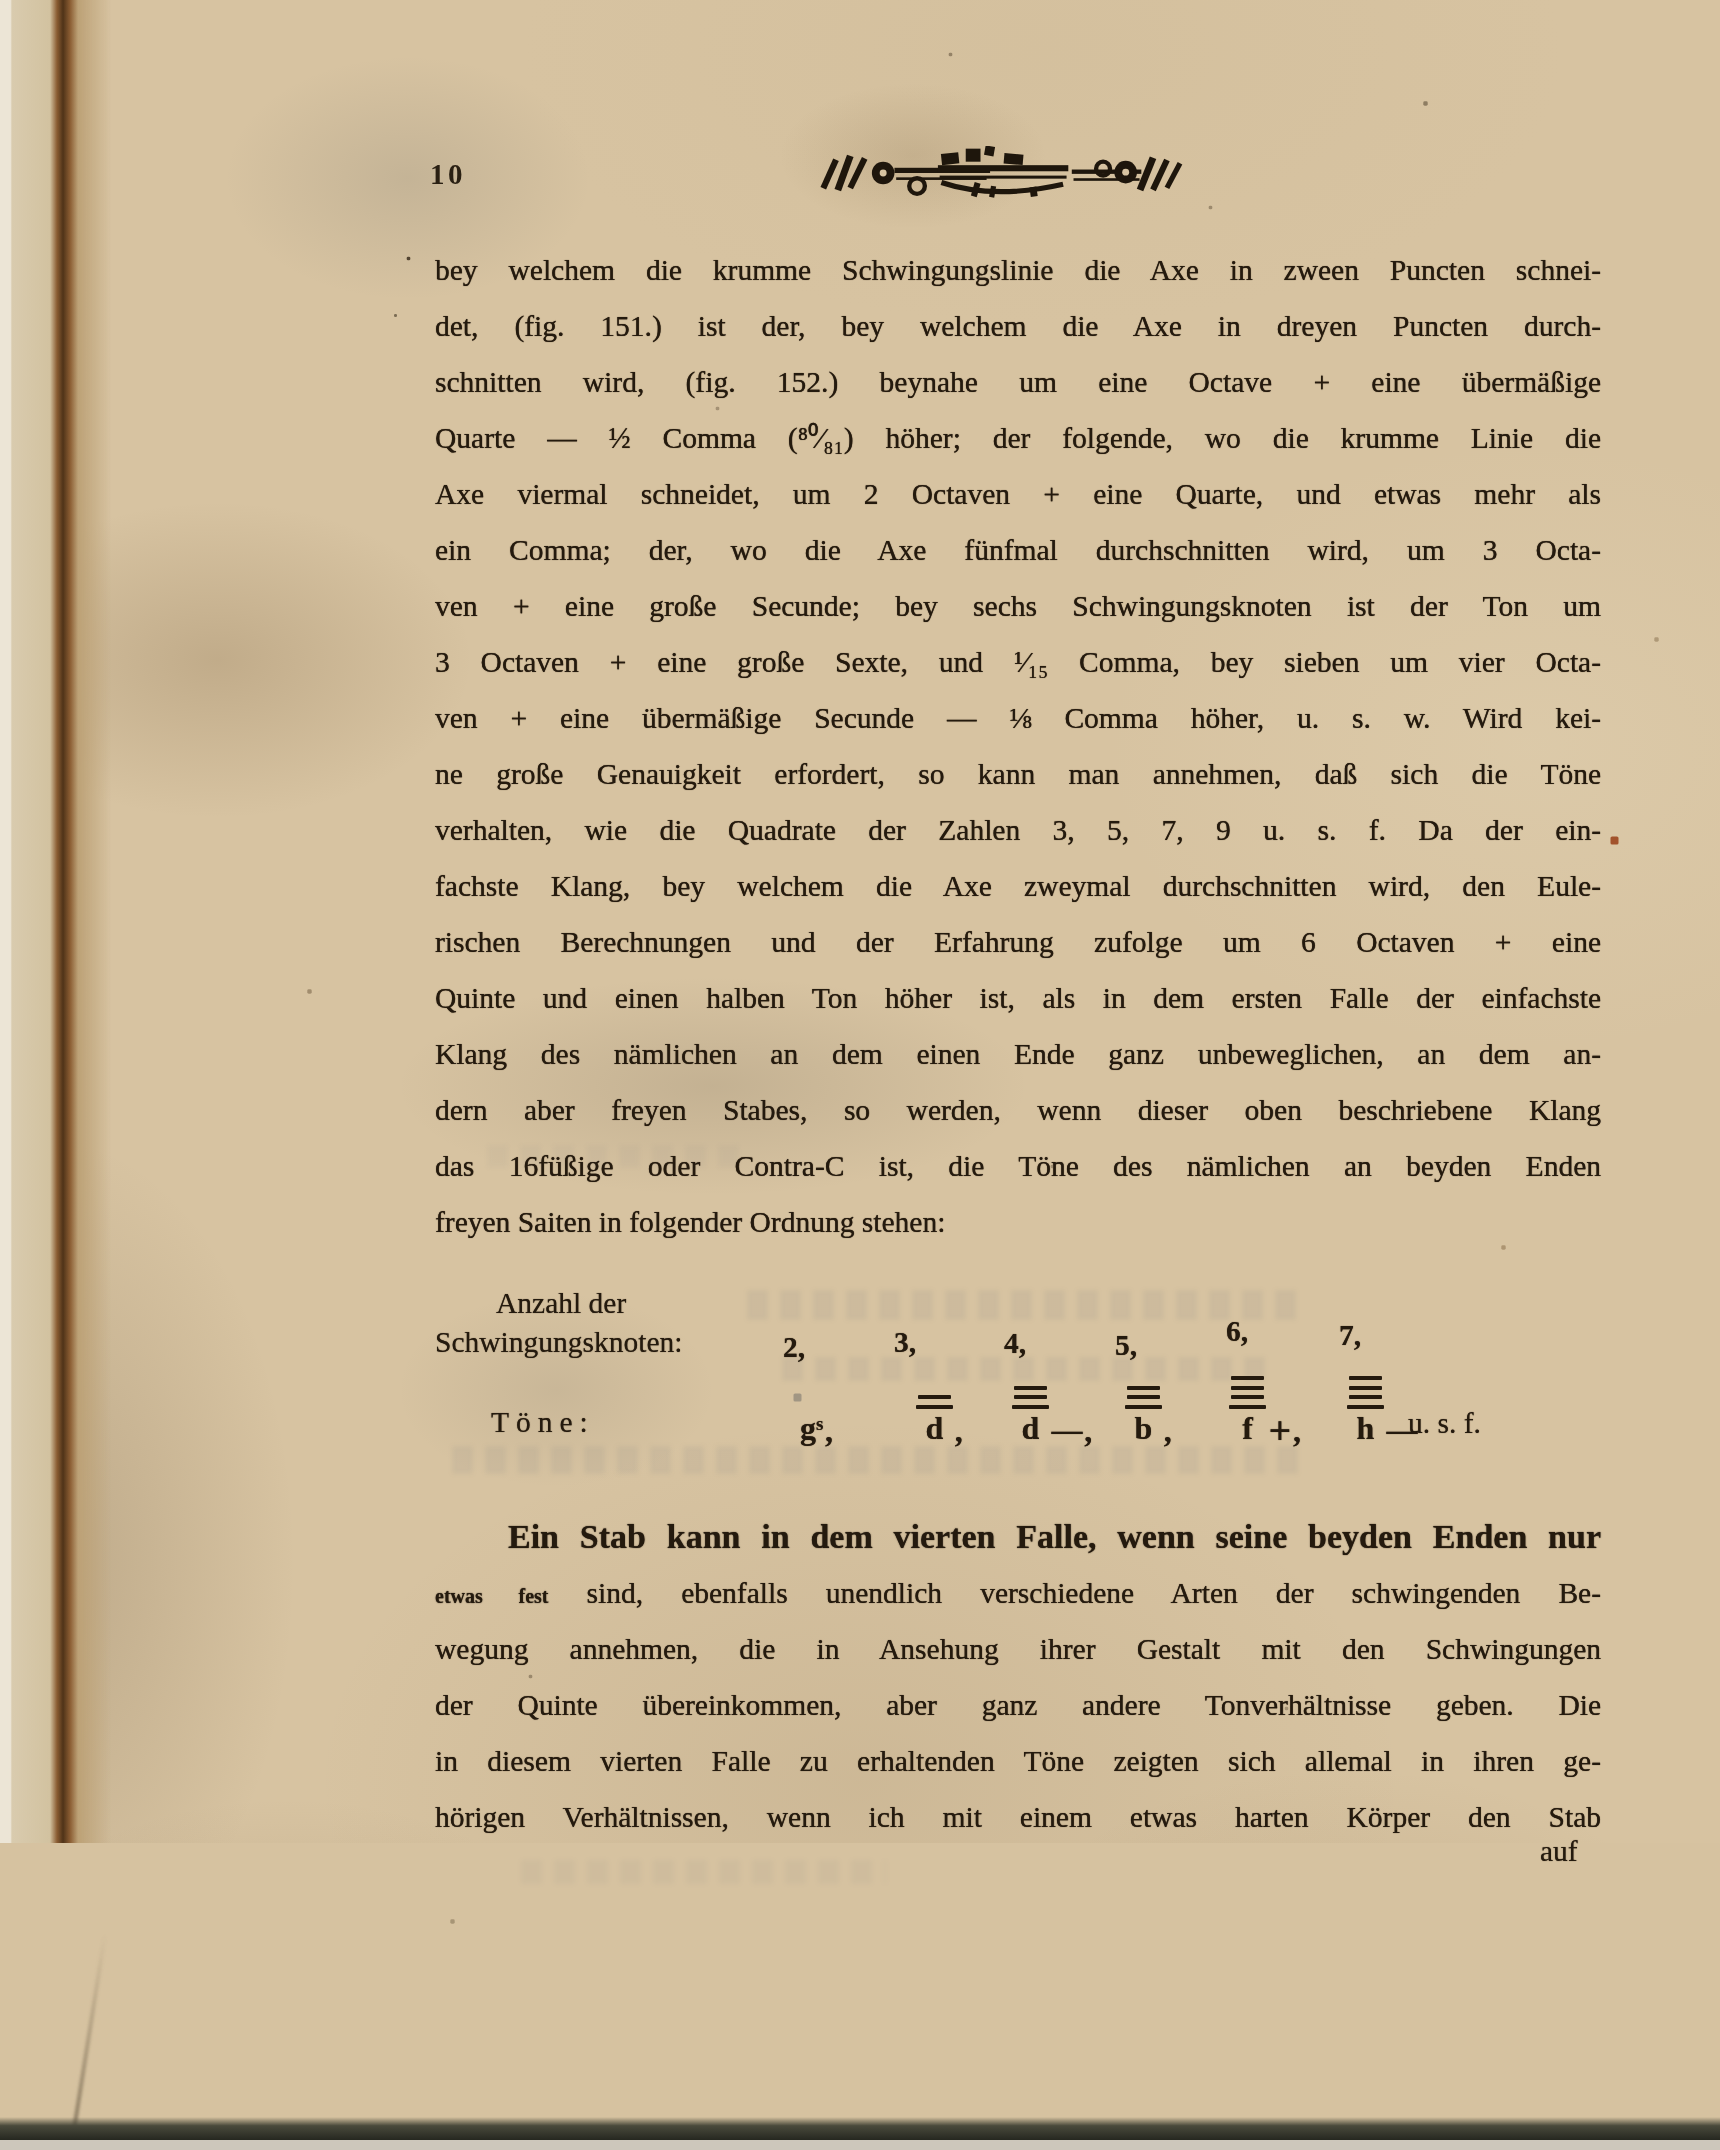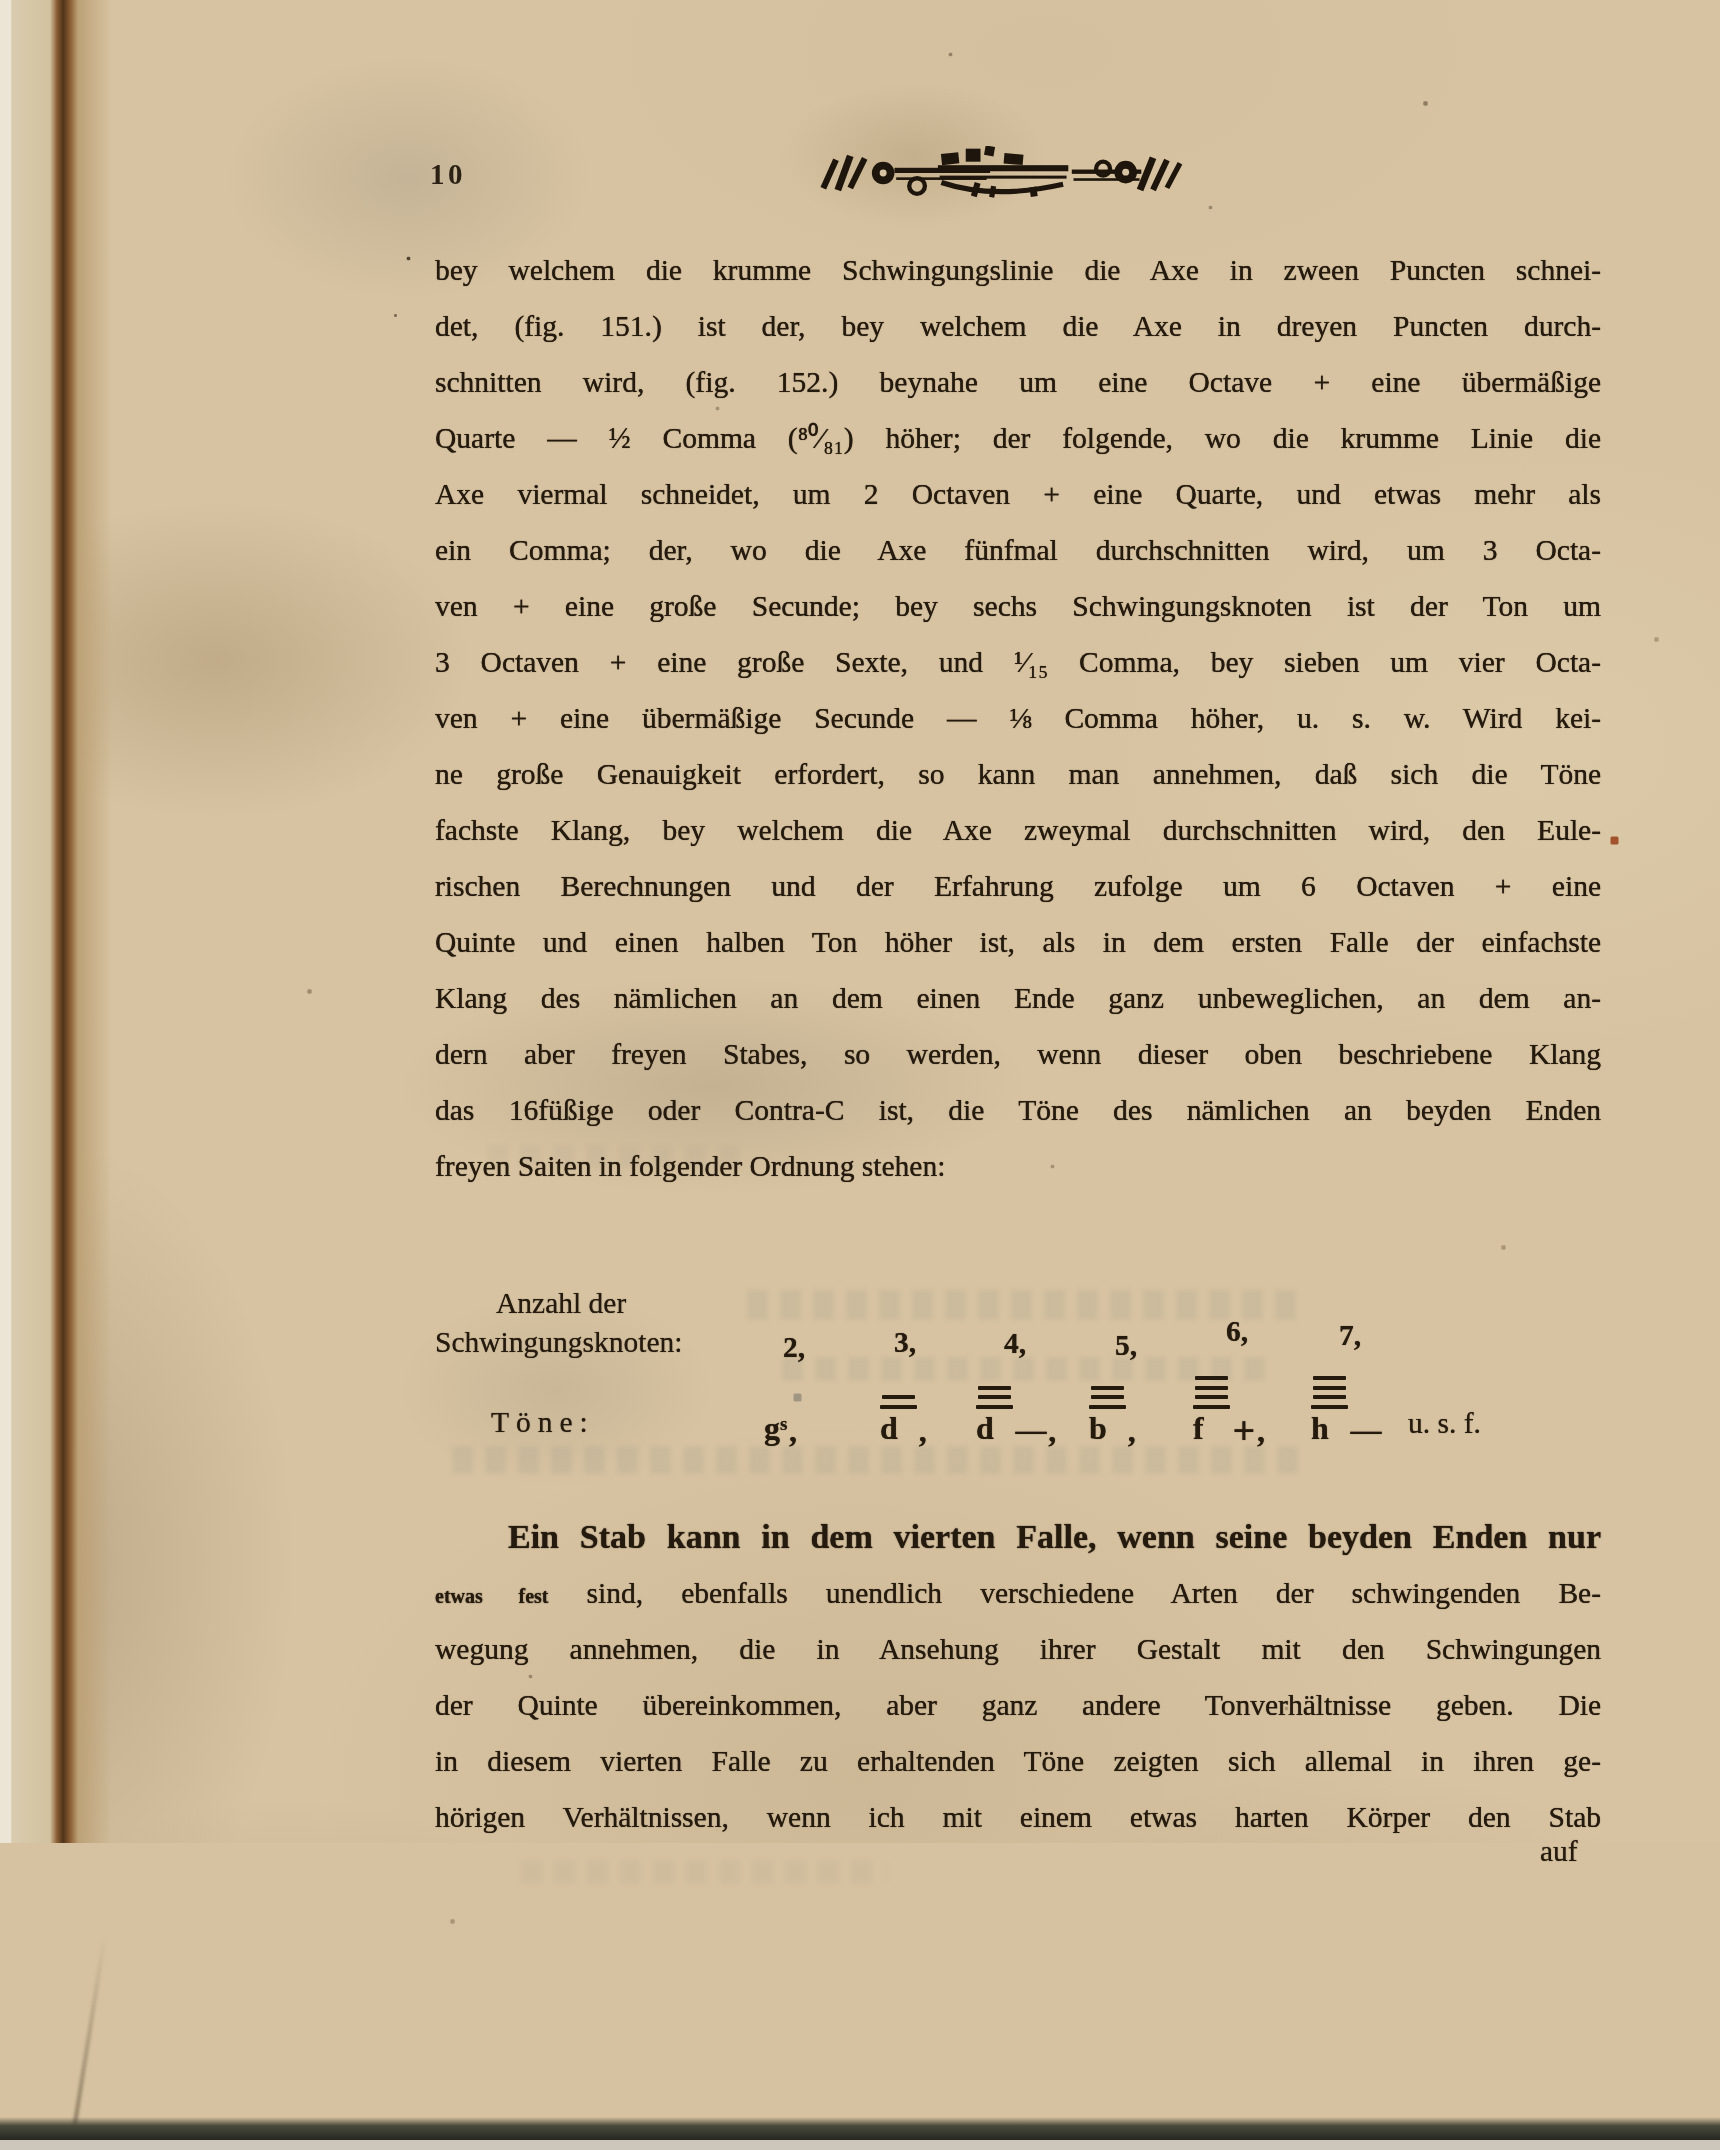--- a/index.html
+++ b/index.html
@@ -81,21 +81,21 @@
   .knots-label .l1{margin-left:61px;}
   .knot-cells .num-cell{position:absolute;top:38px;font-weight:bold;}
   .knot-cells .num-cell:nth-child(1){left:348px;transform:translateY(8.7px);}
   .knot-cells .num-cell:nth-child(2){left:459px;transform:translateY(3.5px);}
   .knot-cells .num-cell:nth-child(3){left:569px;transform:translateY(5.2px);}
   .knot-cells .num-cell:nth-child(4){left:680px;transform:translateY(7px);}
   .knot-cells .num-cell:nth-child(5){left:791px;transform:translateY(-7px);}
   .knot-cells .num-cell:nth-child(6){left:904px;transform:translateY(-3.5px);}
   .tones-label{position:absolute;left:56px;top:122px;letter-spacing:7px;}
   .tone-cell{position:absolute;top:45px;height:115px;display:flex;align-items:flex-end;}
-  .tone-cell .note-stack{display:flex;flex-direction:column;justify-content:flex-end;}
+  .tone-cell .note-stack{display:flex;flex-direction:column;align-items:center;justify-content:flex-end;margin-left:36px;}
   .tone-cell .bars{display:flex;flex-direction:column;align-items:center;margin-bottom:4.3px;}
   .tone-cell .bar{width:33px;height:3.9px;background:#241a0e;margin-top:5.6px;border-radius:0.9px;}
   .tone-cell .bar:last-child{width:37px;}
   .tone-cell .base{font-size:32px;line-height:31px;font-weight:bold;}
   .tone-cell .base sup{font-size:19px;vertical-align:8.7px;}
   .tone-cell .mod{font-size:31px;line-height:29.5px;font-weight:bold;margin-left:2.6px;}
   .tone-cell .mod.plus{font-size:40px;line-height:26px;}
   .tone-cell .sep{font-size:32px;line-height:26px;font-weight:bold;margin-left:1.7px;}
   .tone-cell:nth-of-type(1){left:329px;}
   .tone-cell:nth-of-type(2){left:445px;}
@@ -176,20 +176,21 @@
           <div class="jline">bey welchem die krumme Schwingungslinie die Axe in zween Puncten schnei-</div>
           <div class="jline">det, (fig. 151.) ist der, bey welchem die Axe in dreyen Puncten durch-</div>
           <div class="jline">schnitten wird, (fig. 152.) beynahe um eine Octave + eine übermäßige</div>
           <div class="jline">Quarte — ½ Comma (⁸⁰⁄₈₁) höher; der folgende, wo die krumme Linie die</div>
           <div class="jline">Axe viermal schneidet, um 2 Octaven + eine Quarte, und etwas mehr als</div>
           <div class="jline">ein Comma; der, wo die Axe fünfmal durchschnitten wird, um 3 Octa-</div>
           <div class="jline">ven + eine große Secunde; bey sechs Schwingungsknoten ist der Ton um</div>
           <div class="jline">3 Octaven + eine große Sexte, und ¹⁄₁₅ Comma, bey sieben um vier Octa-</div>
           <div class="jline">ven + eine übermäßige Secunde — ⅛ Comma höher, u. s. w.  Wird kei-</div>
           <div class="jline">ne große Genauigkeit erfordert, so kann man annehmen, daß sich die Töne</div>
+          <div class="jline">verhalten, wie die Quadrate der Zahlen 3, 5, 7, 9 u. s. f.  Da der ein-</div>
           <div class="jline">fachste Klang, bey welchem die Axe zweymal durchschnitten wird, den Eule-</div>
           <div class="jline">rischen Berechnungen und der Erfahrung zufolge um 6 Octaven + eine</div>
           <div class="jline">Quinte und einen halben Ton höher ist, als in dem ersten Falle der einfachste</div>
           <div class="jline">Klang des nämlichen an dem einen Ende ganz unbeweglichen, an dem an-</div>
           <div class="jline">dern aber freyen Stabes, so werden, wenn dieser oben beschriebene Klang</div>
           <div class="jline">das 16füßige oder Contra-C ist, die Töne des nämlichen an beyden Enden</div>
         </div>
       <div class="jline lastline">freyen Saiten in folgender Ordnung stehen:</div>
     </div>
 

